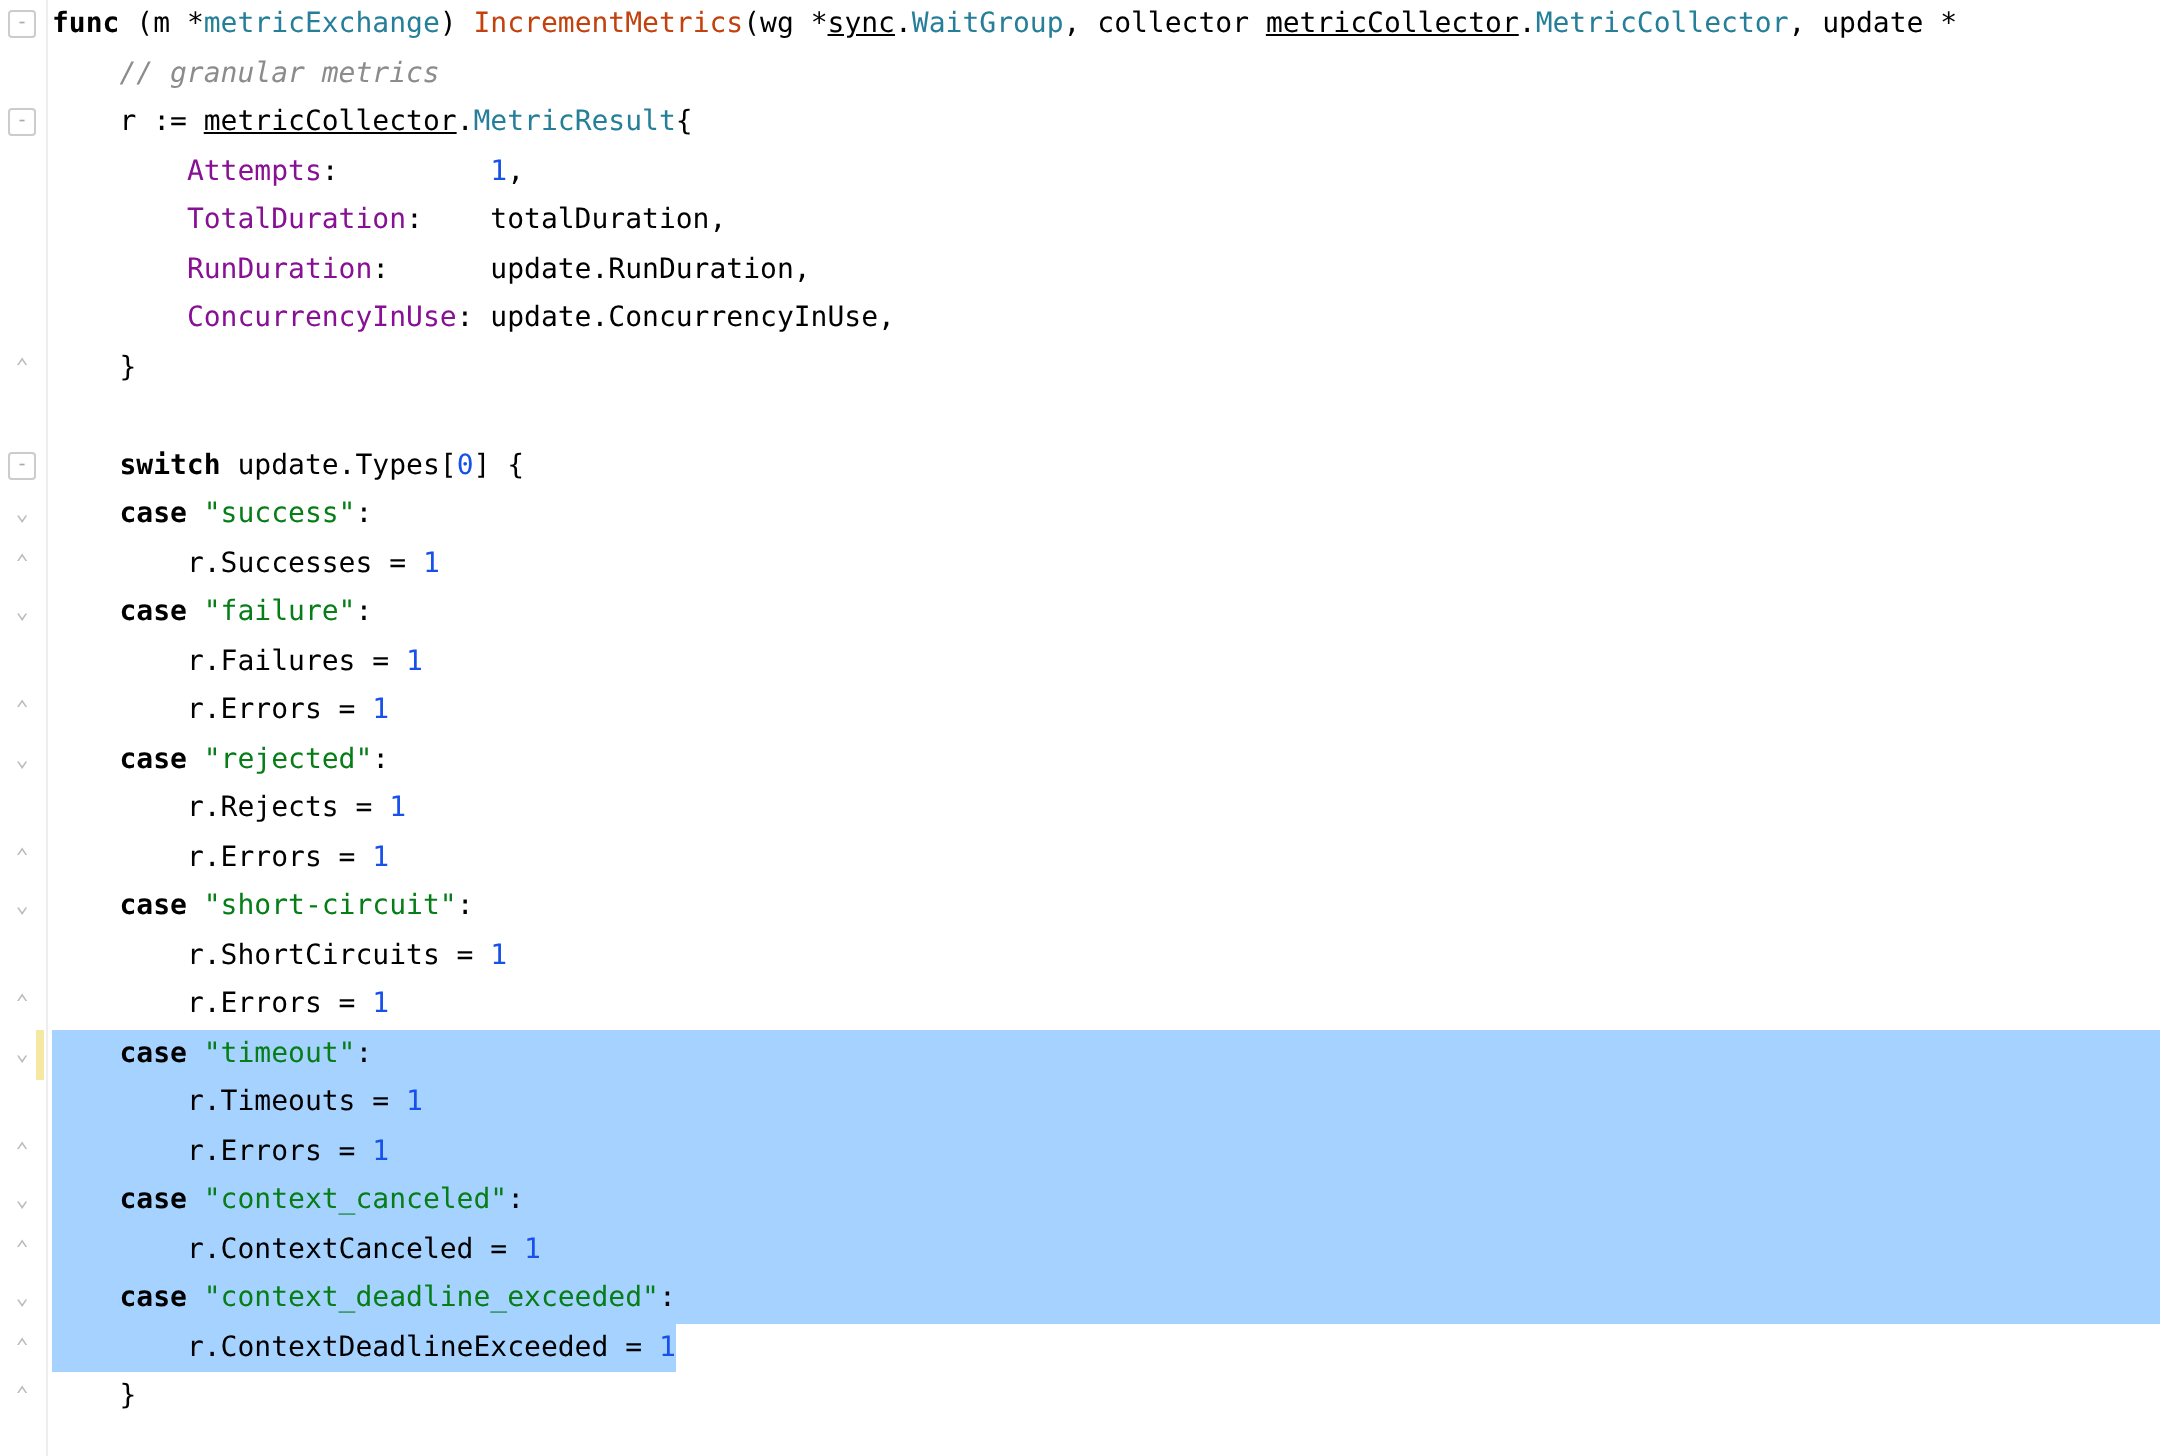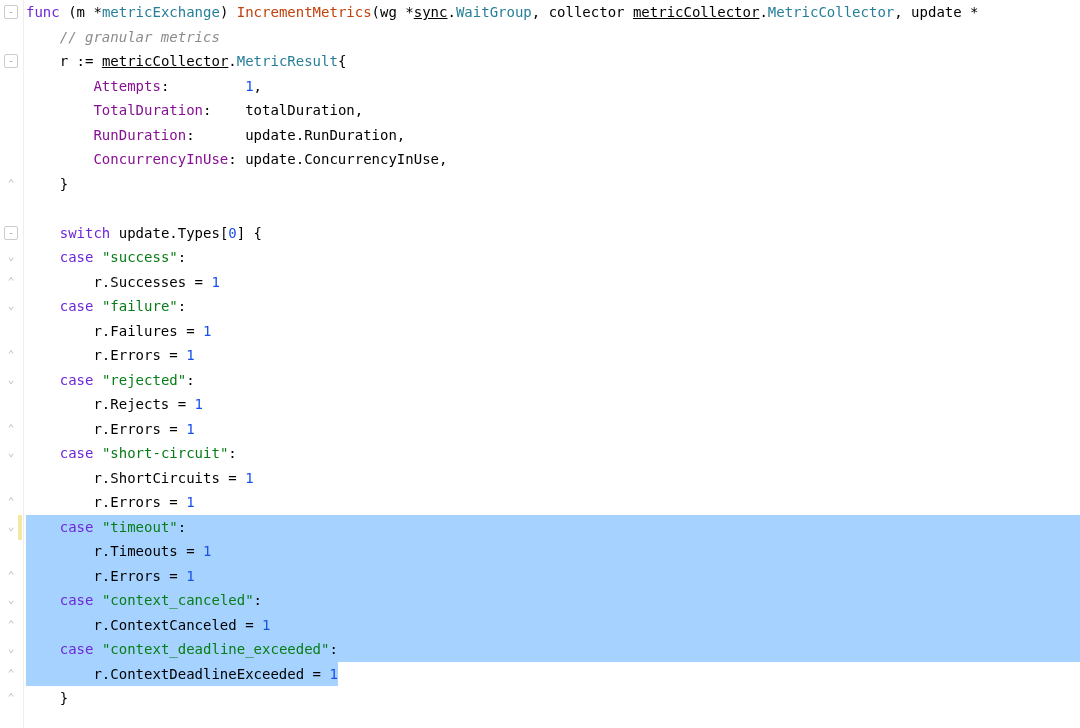--- a/index.html
+++ b/index.html
@@ -63,21 +63,21 @@
     background: #a6d2ff;
   }
   .line.sel-last .selbg {
     position: absolute;
     left: 0;
     top: 0;
     height: 100%;
     background: #a6d2ff;
     z-index: -1;
   }
-  .kw { color: #6d28d9; font-weight: 400; }
+  .kw { color: #000000; font-weight: 700; }
   .id { color: #000000; }
   .type { color: #267f99; }
   .call { color: #c2410c; }
   .num { color: #1750eb; }
   .str { color: #067d17; }
   .cmt { color: #8c8c8c; font-style: italic; }
   .field { color: #871094; }
   .punc { color: #000000; }
   .pkg { color: #000000; text-decoration: underline; }
 </style>

